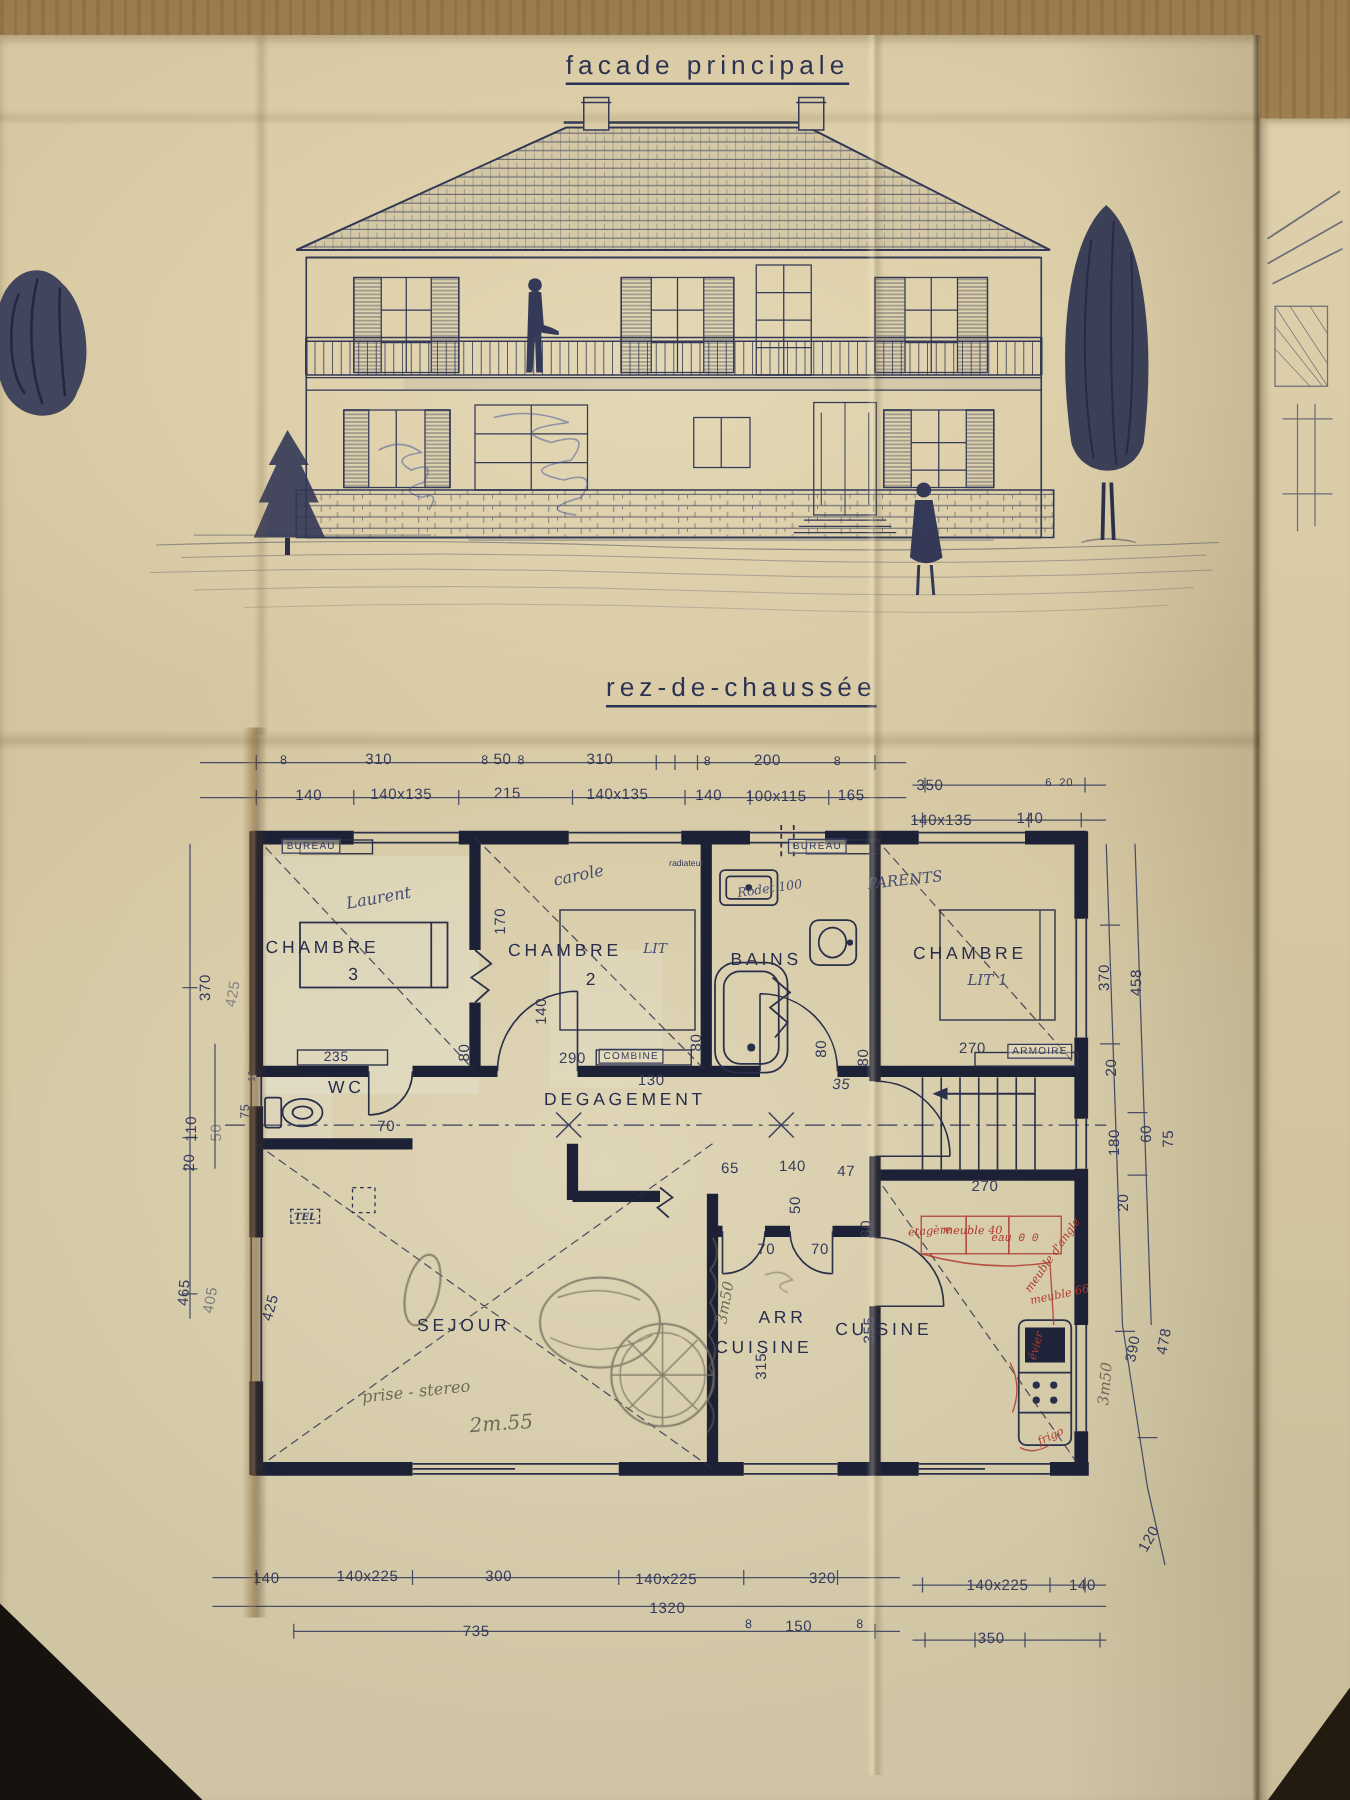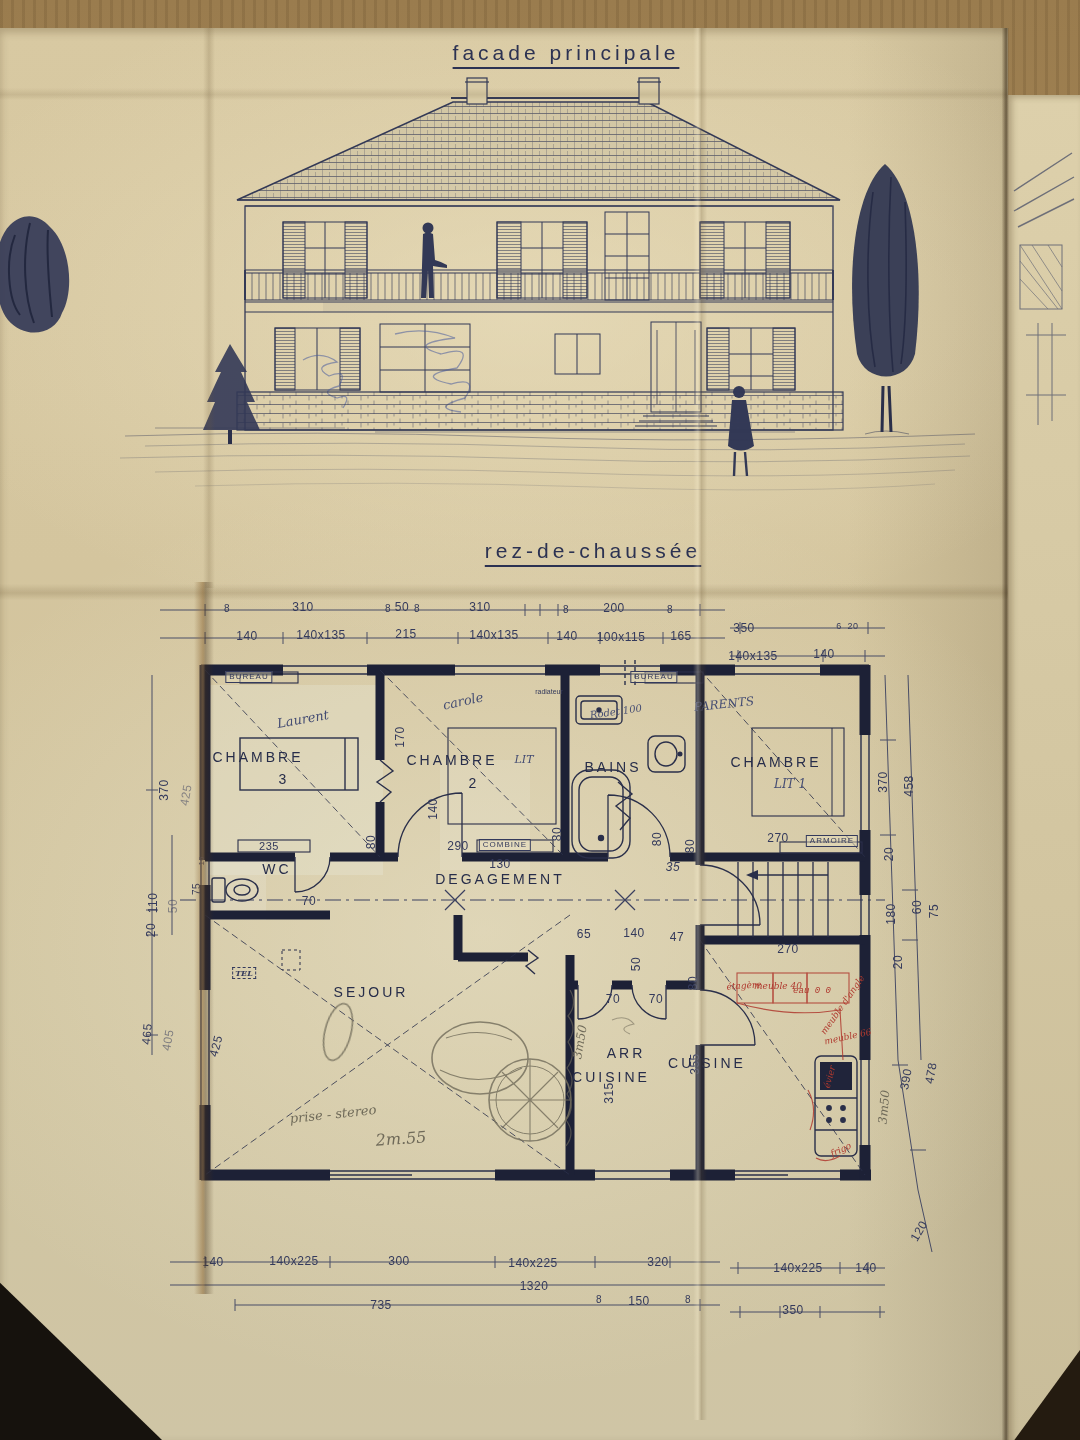--- a/index.html
+++ b/index.html
@@ -353,21 +353,21 @@
       <span class="lbl d" style="left: 919px; top: 1231px; transform: translate(-50%, -50%) rotate(-60deg);">120</span>
       <span class="lbl d" style="left: 400px; top: 737px; transform: translate(-50%, -50%) rotate(-90deg);">170</span>
       <span class="lbl d" style="left: 433px; top: 809px; transform: translate(-50%, -50%) rotate(-90deg);">140</span>
       <span class="lbl d" style="left: 371px; top: 842px; transform: translate(-50%, -50%) rotate(-90deg);">80</span>
       <span class="lbl d" style="left: 557px; top: 834px; transform: translate(-50%, -50%) rotate(-90deg);">80</span>
       <span class="lbl d" style="left: 657px; top: 839px; transform: translate(-50%, -50%) rotate(-90deg);">80</span>
       <span class="lbl d" style="left: 690px; top: 846px; transform: translate(-50%, -50%) rotate(-90deg);">80</span>
       <span class="lbl d" style="left: 309px; top: 901px; transform: translate(-50%, -50%) rotate(0deg);">70</span>
       <span class="lbl d" style="left: 269px; top: 846px; font-size: 11px; transform: translate(-50%, -50%) rotate(0deg);">235</span>
       <span class="lbl d" style="left: 458px; top: 846px; transform: translate(-50%, -50%) rotate(0deg);">290</span>
-      <span class="lbl d" style="left: 500px; top: 864px; transform: translate(-50%, -50%) rotate(0deg);">130</span>
+      <span class="lbl d" style="left: 521px; top: 864px; transform: translate(-50%, -50%) rotate(0deg);">130</span>
       <span class="lbl d" style="left: 673px; top: 867px; transform: translate(-50%, -50%) rotate(0deg); font-style: italic;">35</span>
       <span class="lbl d" style="left: 778px; top: 838px; transform: translate(-50%, -50%) rotate(0deg);">270</span>
       <span class="lbl d" style="left: 788px; top: 949px; transform: translate(-50%, -50%) rotate(0deg);">270</span>
       <span class="lbl d" style="left: 584px; top: 934px; transform: translate(-50%, -50%) rotate(0deg);">65</span>
       <span class="lbl d" style="left: 634px; top: 933px; transform: translate(-50%, -50%) rotate(0deg);">140</span>
       <span class="lbl d" style="left: 677px; top: 937px; transform: translate(-50%, -50%) rotate(0deg);">47</span>
       <span class="lbl d" style="left: 636px; top: 964px; transform: translate(-50%, -50%) rotate(-90deg);">50</span>
       <span class="lbl d" style="left: 613px; top: 999px; transform: translate(-50%, -50%) rotate(0deg);">70</span>
       <span class="lbl d" style="left: 656px; top: 999px; transform: translate(-50%, -50%) rotate(0deg);">70</span>
       <span class="lbl d" style="left: 693px; top: 983px; transform: translate(-50%, -50%) rotate(-90deg);">80</span>
@@ -387,21 +387,21 @@
       <span class="lbl d" style="left: 688px; top: 1300px; font-size: 10px; transform: translate(-50%, -50%) rotate(0deg);">8</span>
       <span class="lbl d" style="left: 793px; top: 1310px; transform: translate(-50%, -50%) rotate(0deg);">350</span>
       <span class="lbl rm" style="left: 258px; top: 757px; transform: translate(-50%, -50%) rotate(0deg);">CHAMBRE</span>
       <span class="lbl rm" style="left: 284px; top: 779px; transform: translate(-50%, -50%) rotate(0deg);">3</span>
       <span class="lbl rm" style="left: 452px; top: 760px; transform: translate(-50%, -50%) rotate(0deg);">CHAMBRE</span>
       <span class="lbl rm" style="left: 474px; top: 783px; transform: translate(-50%, -50%) rotate(0deg);">2</span>
       <span class="lbl rm" style="left: 613px; top: 767px; transform: translate(-50%, -50%) rotate(0deg);">BAINS</span>
       <span class="lbl rm" style="left: 776px; top: 762px; transform: translate(-50%, -50%) rotate(0deg);">CHAMBRE</span>
       <span class="lbl rm" style="left: 277px; top: 869px; transform: translate(-50%, -50%) rotate(0deg);">WC</span>
       <span class="lbl rm" style="left: 500px; top: 879px; transform: translate(-50%, -50%) rotate(0deg);">DEGAGEMENT</span>
-      <span class="lbl rm" style="left: 371px; top: 992px; transform: translate(-50%, -50%) rotate(0deg);">SEJOUR</span>
+      <span class="lbl rm" style="left: 371px; top: 1060px; transform: translate(-50%, -50%) rotate(0deg);">SEJOUR</span>
       <span class="lbl rm" style="left: 626px; top: 1053px; transform: translate(-50%, -50%) rotate(0deg);">ARR</span>
       <span class="lbl rm" style="left: 611px; top: 1077px; transform: translate(-50%, -50%) rotate(0deg);">CUISINE</span>
       <span class="lbl rm" style="left: 707px; top: 1063px; transform: translate(-50%, -50%) rotate(0deg);">CUISINE</span>
       <span class="lbl hb" style="left: 303px; top: 719px; transform: translate(-50%, -50%) rotate(-10deg);">Laurent</span>
       <span class="lbl hb" style="left: 463px; top: 701px; transform: translate(-50%, -50%) rotate(-12deg);">carole</span>
       <span class="lbl hb" style="left: 724px; top: 704px; font-size: 12px; transform: translate(-50%, -50%) rotate(-6deg);">PARENTS</span>
       <span class="lbl hb" style="left: 524px; top: 759px; font-size: 11px; transform: translate(-50%, -50%) rotate(0deg);">LIT</span>
       <span class="lbl hb" style="left: 790px; top: 784px; font-size: 12px; transform: translate(-50%, -50%) rotate(0deg);">LIT 1</span>
       <span class="lbl hb" style="left: 616px; top: 712px; font-size: 10px; transform: translate(-50%, -50%) rotate(-8deg);">Rodet 100</span>
       <span class="lbl bx" style="left: 249px; top: 677px; transform: translate(-50%, -50%) rotate(0deg);">BUREAU</span>

